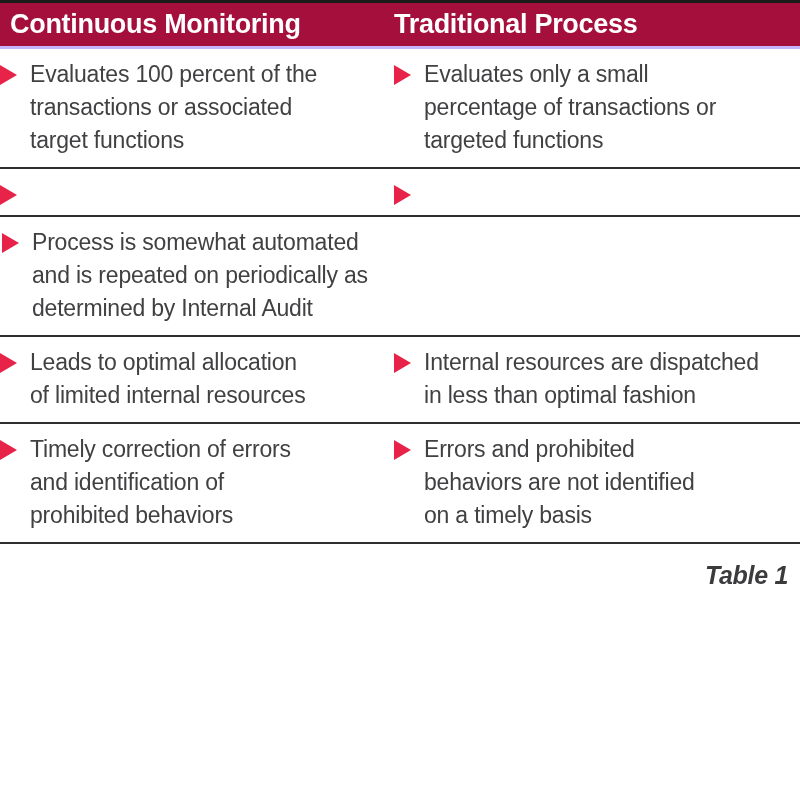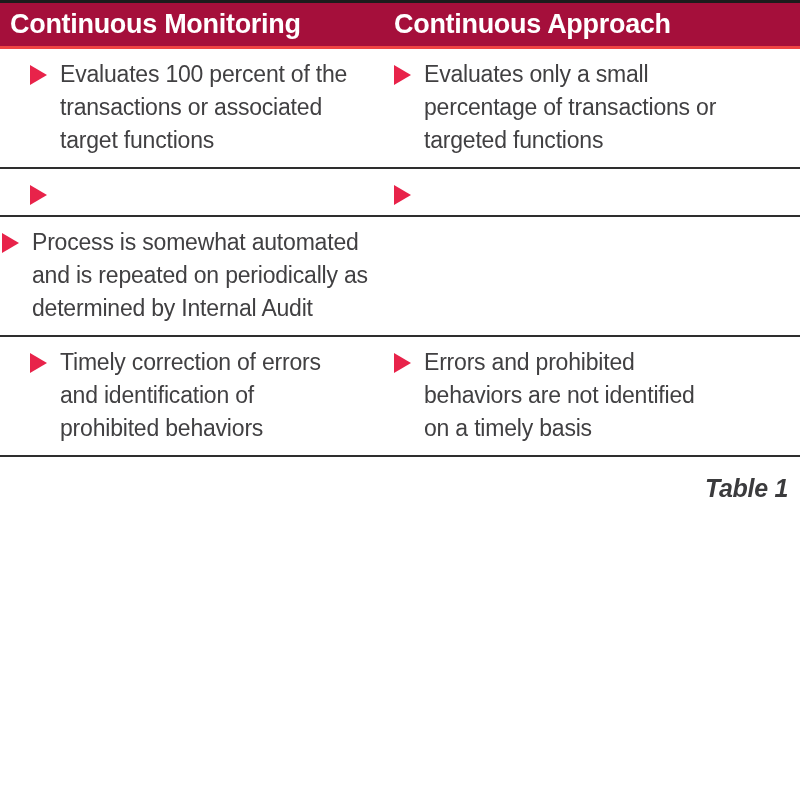--- a/index.html
+++ b/index.html
@@ -20,21 +20,21 @@
     height:785px;
     box-sizing:border-box;
     background:#ffffff;
     overflow:hidden;
   }
   .thead{
     display:grid;
     grid-template-columns:392px 1fr;
     background:var(--header-bg);
     border-top:3px solid var(--frame);
-    border-bottom:3px solid #ef4444;
+    border-bottom:3px solid #c4b5fd;
     height:43px;
     align-items:center;
   }
   .th{
     color:#ffffff;
     font-weight:bold;
     font-size:27px;
     letter-spacing:-0.3px;
     line-height:1;
     white-space:nowrap;
@@ -46,21 +46,21 @@
     grid-template-columns:392px 1fr;
     border-bottom:2px solid var(--divider);
   }
   .cell{
     display:flex;
     align-items:flex-start;
     padding-top:9px;
     padding-bottom:10px;
     box-sizing:border-box;
   }
-  .cell.c1{padding-left:30px;padding-right:16px;}
+  .cell.c1{padding-right:16px;}
   .cell.c2{padding-left:2px;}
   .tri{
     flex:0 0 auto;
     width:0;height:0;
     border-top:10px solid transparent;
     border-bottom:10px solid transparent;
     border-left:17px solid var(--bullet);
     margin-top:7px;
     margin-right:13px;
   }
@@ -86,21 +86,21 @@
     letter-spacing:-0.3px;
   }
 </style>
 </head>
 <body>
 
 <div class="table-wrap">
 
   <div class="thead">
     <div class="th c1">Continuous Monitoring</div>
-    <div class="th c2">Continuous Approach</div>
+    <div class="th c2">Traditional Process</div>
   </div>
 
   <div class="trow">
     <div class="cell c1">
       <span class="tri"></span>
       <span class="txt">Evaluates 100 percent of the
 transactions or associated
 target functions</span>
     </div>
     <div class="cell c2">
@@ -123,20 +123,32 @@
   <div class="trow">
     <div class="cell c2">
       <span class="tri"></span>
       <span class="txt">Process is somewhat automated
 and is repeated on periodically as
 determined by Internal Audit</span>
     </div>
   </div>
 
 
+  <div class="trow">
+    <div class="cell c1">
+      <span class="tri"></span>
+      <span class="txt">Leads to optimal allocation
+of limited internal resources</span>
+    </div>
+    <div class="cell c2">
+      <span class="tri"></span>
+      <span class="txt">Internal resources are dispatched
+in less than optimal fashion</span>
+    </div>
+  </div>
 
   <div class="trow">
     <div class="cell c1">
       <span class="tri"></span>
       <span class="txt">Timely correction of errors
 and identification of
 prohibited behaviors</span>
     </div>
     <div class="cell c2">
       <span class="tri"></span>

